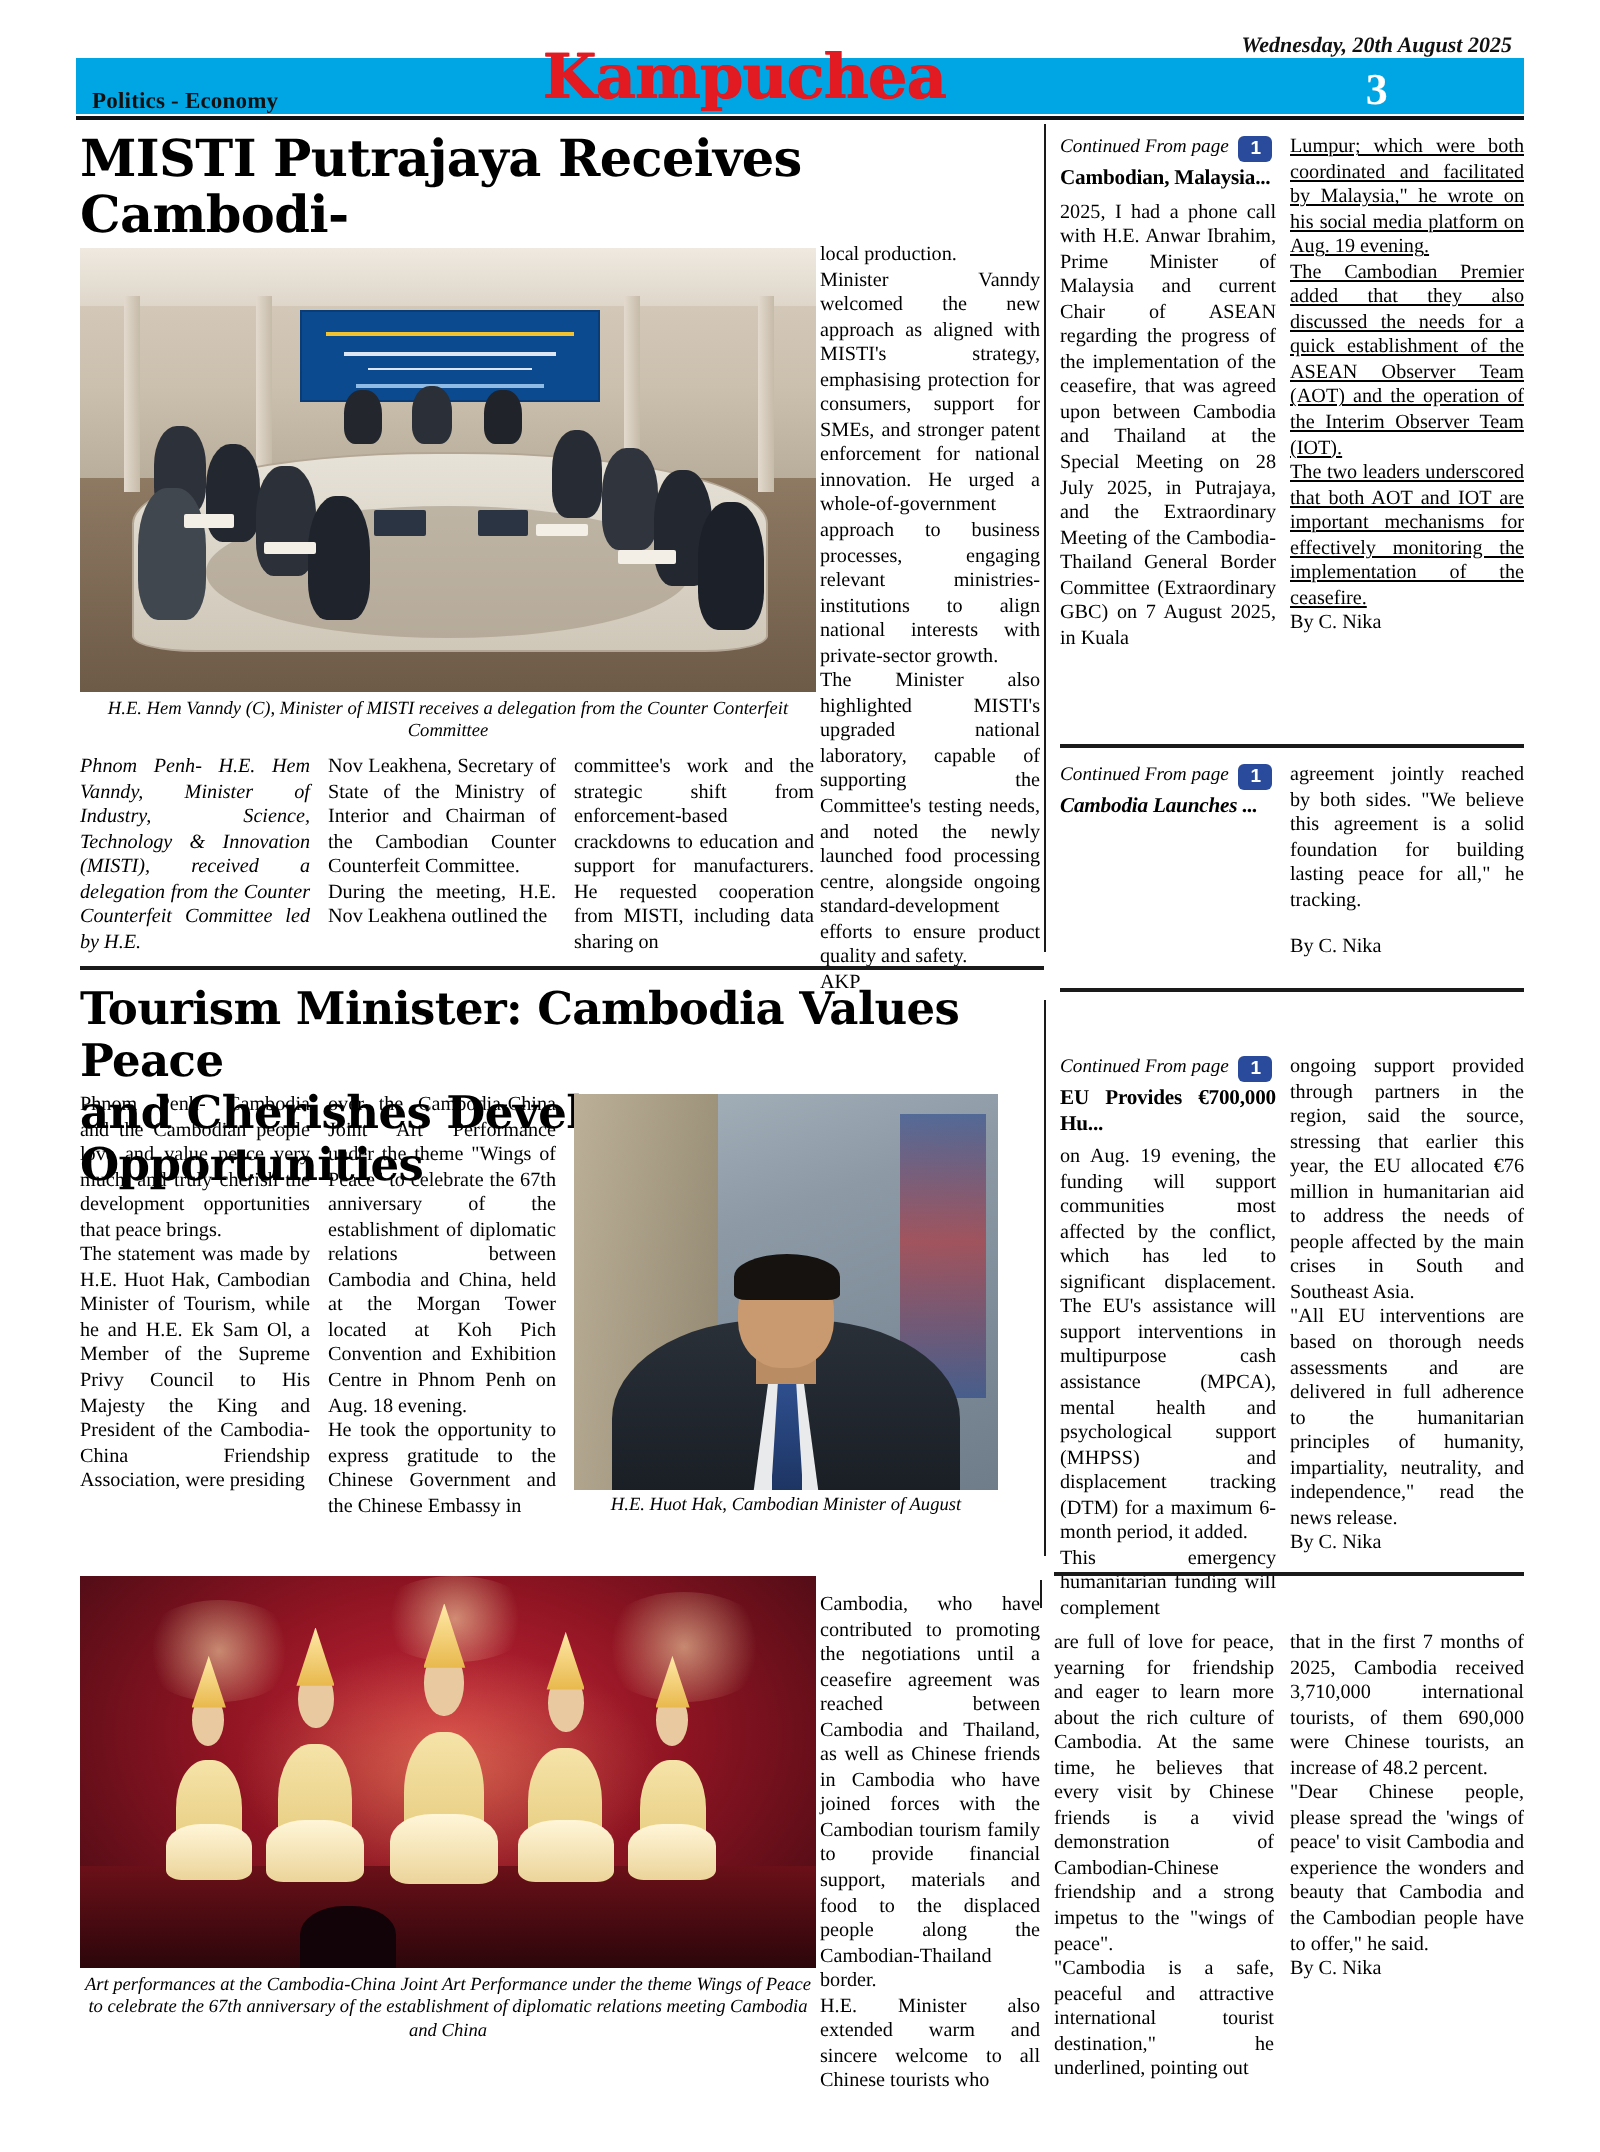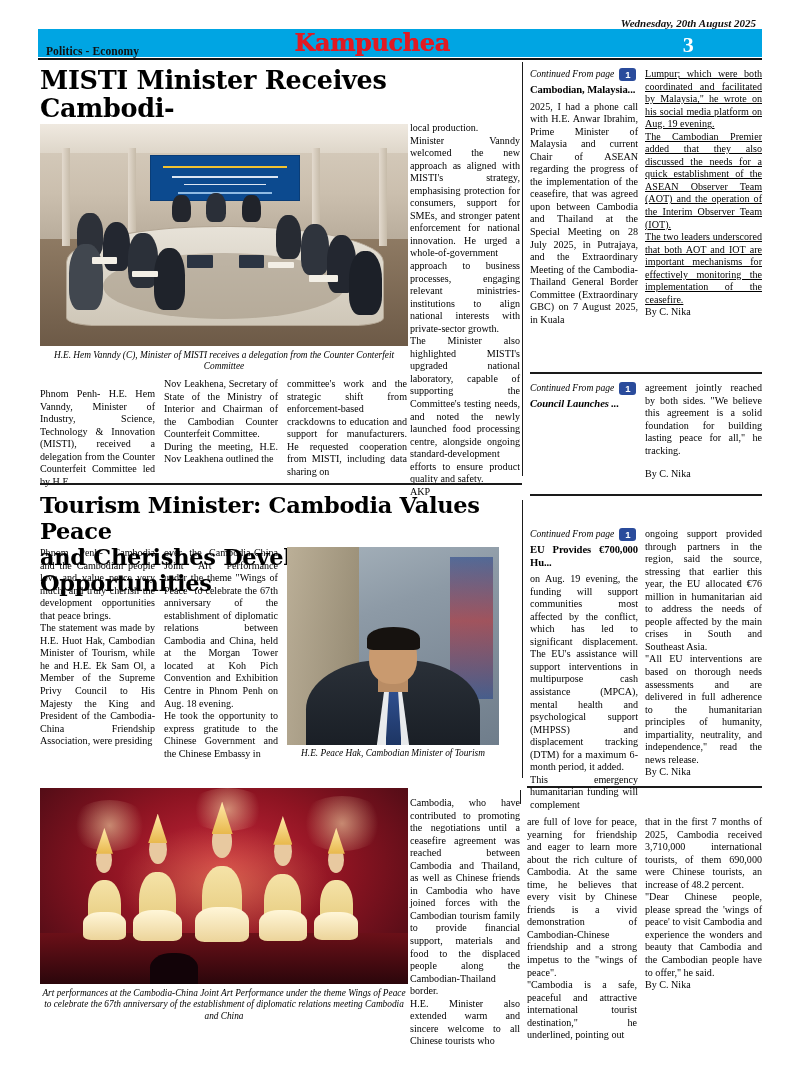--- a/index.html
+++ b/index.html
@@ -40,21 +40,21 @@
   }
   .masthead-left {
     font-size: 11.5px;
     font-weight: bold;
     color: #111;
     letter-spacing: 0.1px;
     white-space: nowrap;
   }
   .masthead-center {
     font-family: "DejaVu Serif", "Liberation Serif", serif;
-    font-size: 24px;
+    font-size: 31px;
     font-weight: bold;
     color: #E21A22;
     letter-spacing: -0.4px;
     text-shadow: 0.5px 0 0 #E21A22;
     white-space: nowrap;
     margin-left: -16px;
   }
   .masthead-right {
     display: flex;
     align-items: center;
@@ -295,21 +295,21 @@
     <div class="masthead-left">Politics - Economy</div>
     <div class="masthead-center">Kampuchea</div>
     <div class="masthead-right">
       <span class="masthead-date">Wednesday, 20th August 2025</span>
       <span class="masthead-pagenum">3</span>
     </div>
   </div>
   <div class="masthead-rule"></div>
 
   <div class="headline" style="left:40px; top:66px; width:478px;">
-    <div>MISTI Minister Receives Cambodi-</div>
+    <div>MISTI Putrajaya Receives Cambodi-</div>
     <div>an Counter Counterfeit Committee</div>
   </div>
 
   <div class="photo" style="left:40px; top:124px; width:368px; height:222px;">
     <div class="p1-wall"></div>
     <div class="p1-ceiling"></div>
     <div class="p1-floor"></div>
     <div class="p1-pillar" style="left:6%;"></div>
     <div class="p1-pillar" style="left:24%;"></div>
     <div class="p1-pillar" style="left:74%;"></div>
@@ -340,21 +340,21 @@
 
     <div class="p1-doc" style="left:14%; top:60%; width:7%; height:3%;"></div>
     <div class="p1-doc" style="left:25%; top:66%; width:7%; height:3%;"></div>
     <div class="p1-doc" style="left:62%; top:62%; width:7%; height:3%;"></div>
     <div class="p1-doc" style="left:73%; top:68%; width:8%; height:3%;"></div>
     <div class="p1-screen" style="left:40%; top:59%; width:7%; height:6%;"></div>
     <div class="p1-screen" style="left:54%; top:59%; width:7%; height:6%;"></div>
   </div>
   <div class="caption" style="left:40px; top:350px; width:368px;">H.E. Hem Vanndy (C), Minister of MISTI receives a delegation from the Counter Conterfeit Committee</div>
 
-  <div class="col" style="left:40px; top:388px; width:115px;">
+  <div class="col" style="left:40px; top:378px; width:115px;font-style:italic;">
     <p>Phnom Penh- H.E. Hem Vanndy, Minister of Industry, Science, Technology &amp; Innovation (MISTI), received a delegation from the Counter Counterfeit Committee led by H.E.</p>
   </div>
 
   <div class="col" style="left:164px; top:378px; width:114px;">
     <p style="white-space:pre-line;">Nov Leakhena, Secretary of State of the Ministry of Interior and Chairman of the Cambodian Counter Counterfeit Committee.
 During the meeting, H.E. Nov Leakhena outlined the</p>
   </div>
 
   <div class="col" style="left:287px; top:378px; width:120px;">
     <p>committee's work and the strategic shift from enforcement-based crackdowns to education and support for manufacturers. He requested cooperation from MISTI, including data sharing on</p>
@@ -386,21 +386,21 @@
     <p>By C. Nika</p>
   </div>
 
   <div class="hrule" style="left:530px; top:372px; width:232px;"></div>
 
   <div class="col" style="left:530px; top:382px; width:108px;">
     <div class="cont-head">
       <span class="cont-label">Continued From page</span>
       <span class="cont-badge">1</span>
     </div>
-    <div class="cont-title italic">Council Launches ...</div>
+    <div class="cont-title italic">Cambodia Launches ...</div>
   </div>
 
   <div class="col" style="left:645px; top:382px; width:117px;">
     <p>agreement jointly reached by both sides. "We believe this agreement is a solid foundation for building lasting peace for all," he tracking.</p>
     <p style="margin-top:11px;">By C. Nika</p>
   </div>
 
   <div class="hrule" style="left:530px; top:494px; width:232px;"></div>
 
   <div class="headline h2" style="left:40px; top:492px; width:482px;">
@@ -422,21 +422,21 @@
     <div class="p2-bg"></div>
     <div class="p2-curtain"></div>
     <div class="p2-flag"></div>
     <div class="p2-suit"></div>
     <div class="p2-shirt"></div>
     <div class="p2-tie"></div>
     <div class="p2-neck"></div>
     <div class="p2-head"></div>
     <div class="p2-hair"></div>
   </div>
-  <div class="caption" style="left:287px; top:748px; width:212px;">H.E. Peace Hak, Cambodian Minister of Tourism</div>
+  <div class="caption" style="left:287px; top:748px; width:212px;">H.E. Huot Hak, Cambodian Minister of August</div>
 
   <div class="vrule" style="left:522px; top:500px; height:278px;"></div>
 
   <div class="col" style="left:530px; top:528px; width:108px;">
     <div class="cont-head">
       <span class="cont-label">Continued From page</span>
       <span class="cont-badge">1</span>
     </div>
     <div class="cont-title">EU Provides €700,000 Hu...</div>
     <p style="white-space:pre-line;">on Aug. 19 evening, the funding will support communities most affected by the conflict, which has led to significant displacement. The EU's assistance will support interventions in multipurpose cash assistance (MPCA), mental health and psychological support (MHPSS) and displacement tracking (DTM) for a maximum 6-month period, it added.

